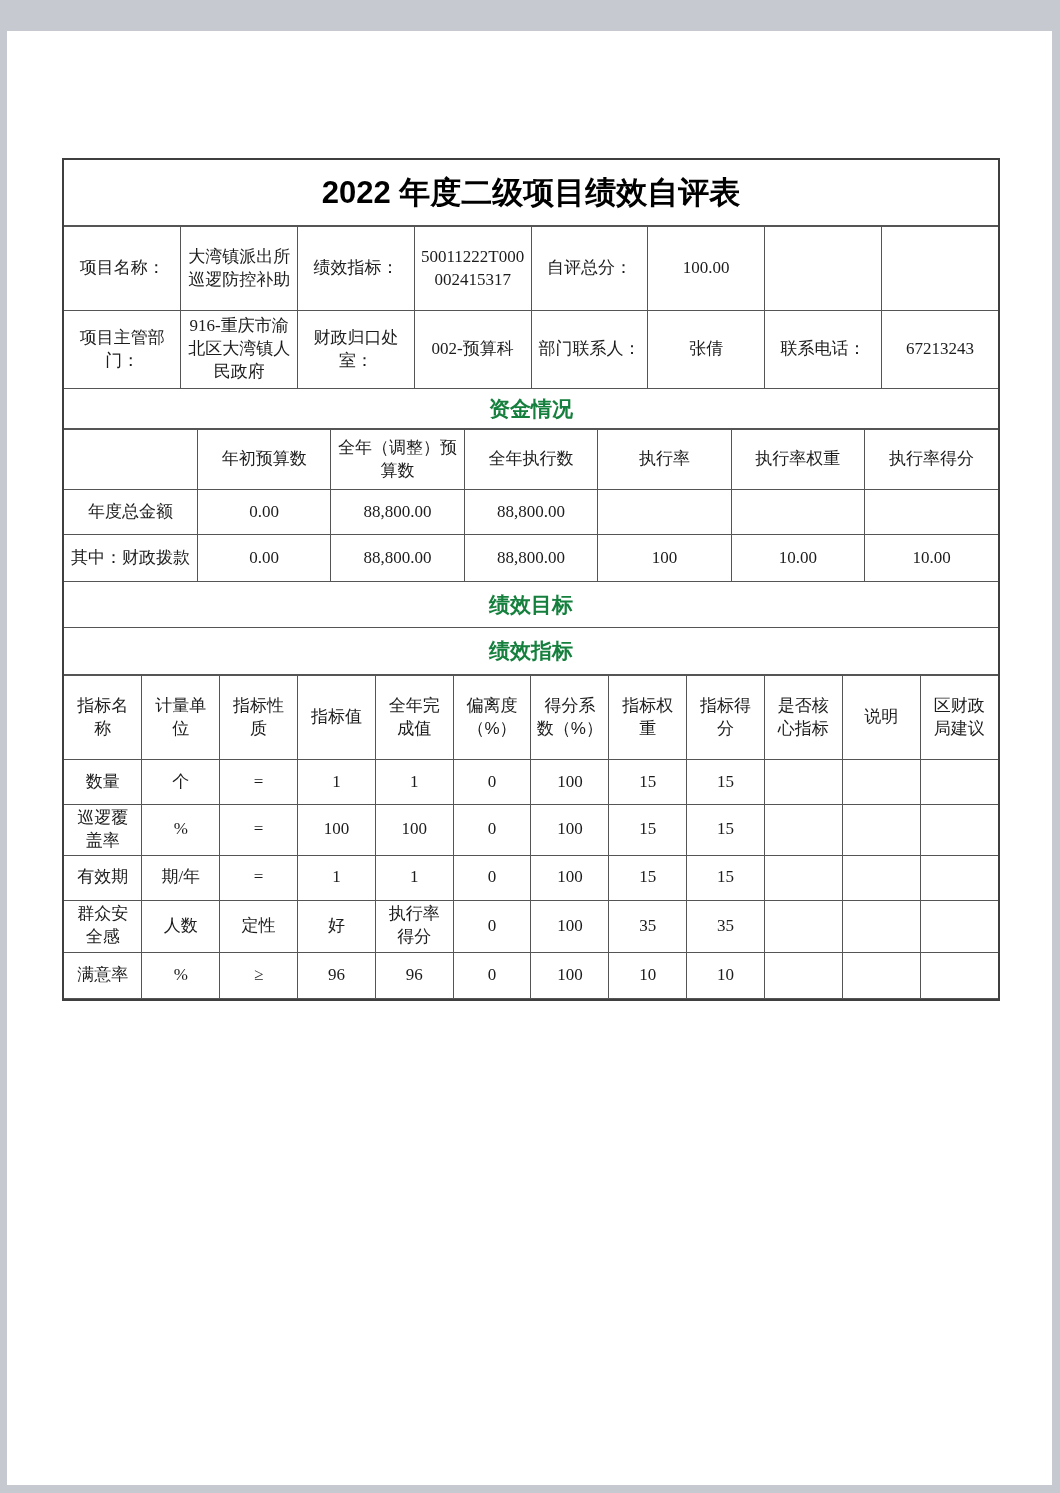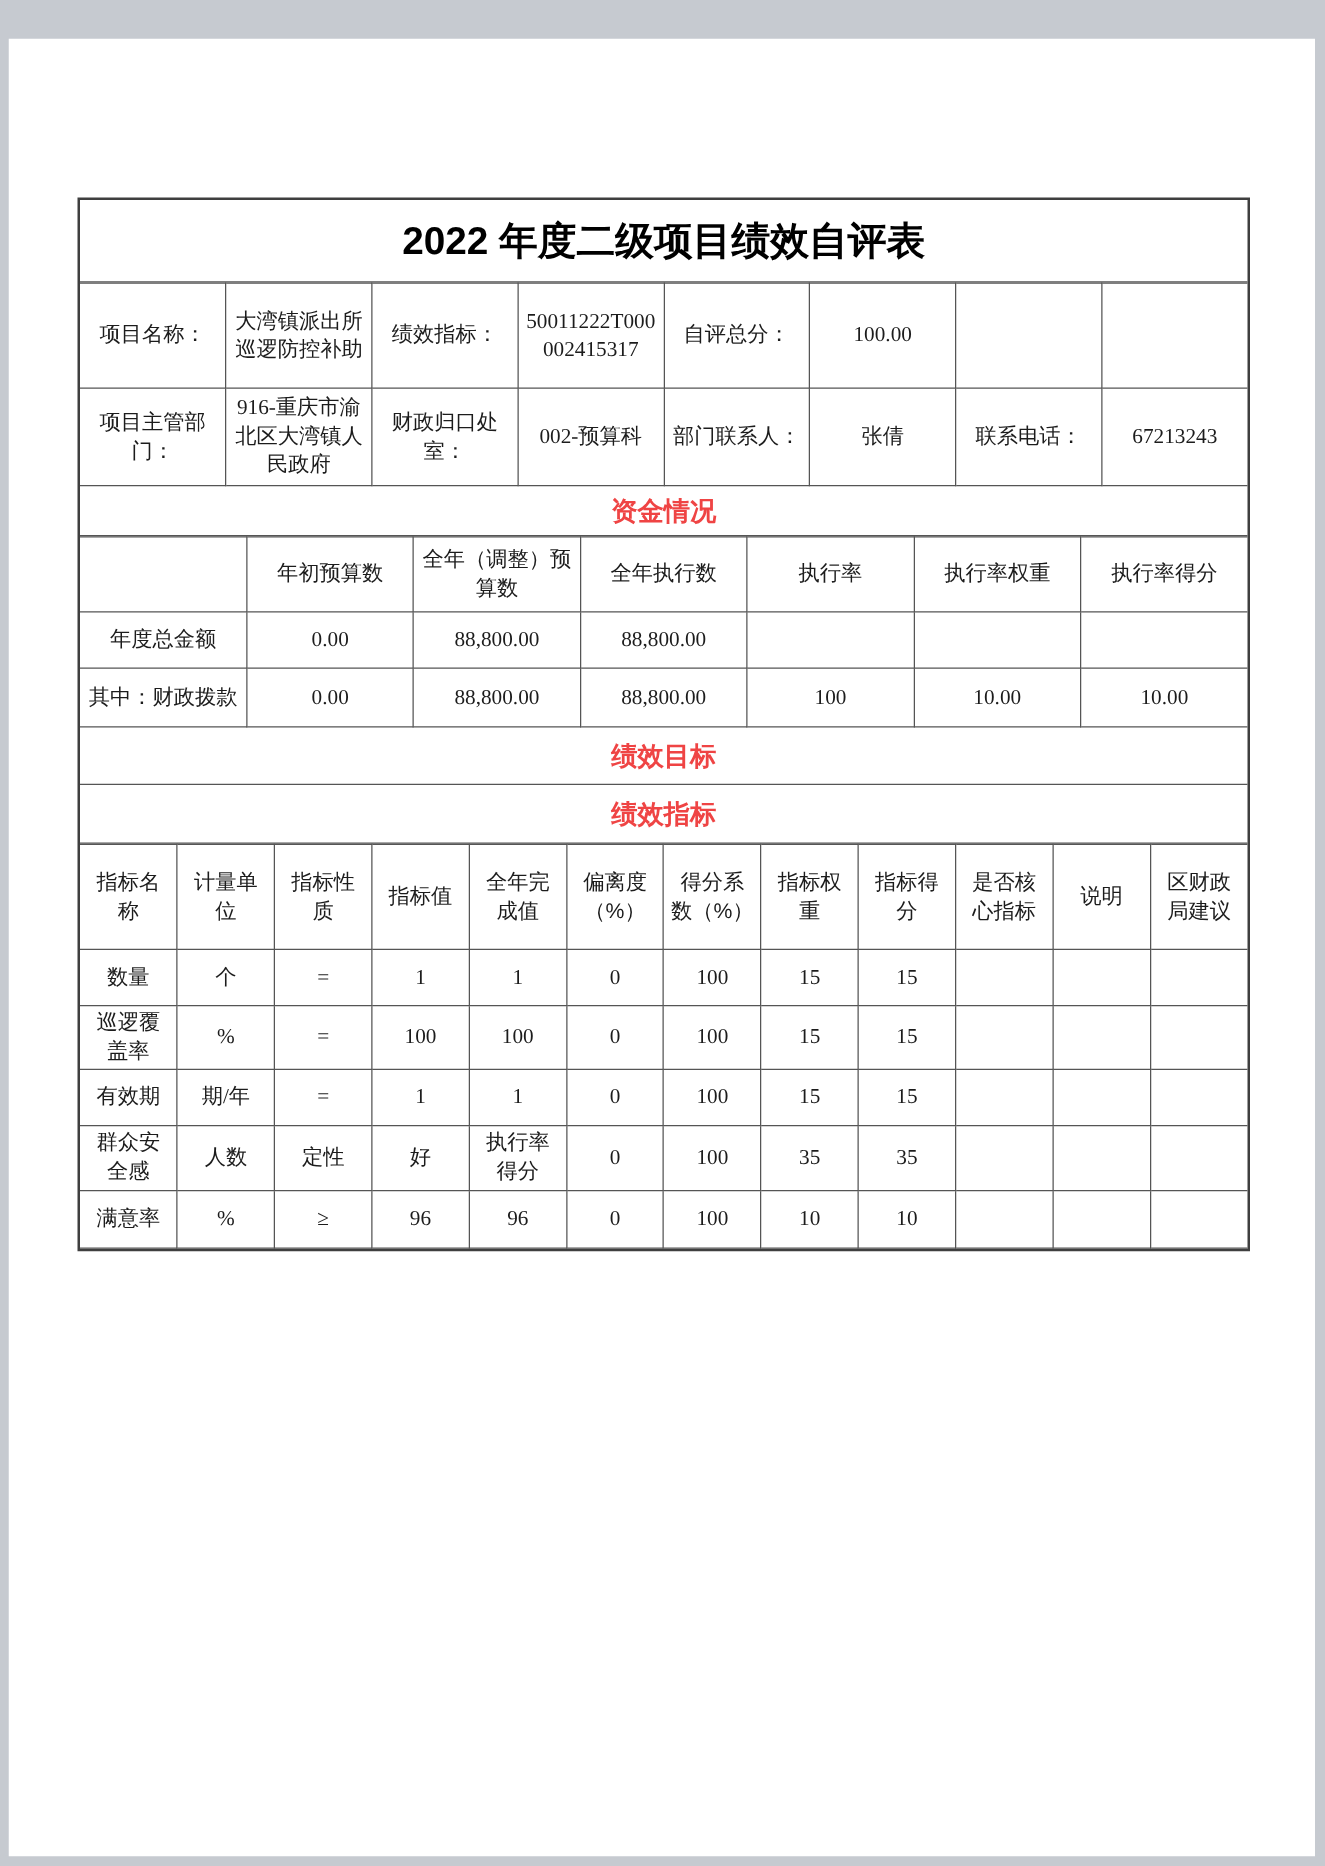--- a/index.html
+++ b/index.html
@@ -31,21 +31,21 @@
     font-weight: bold;
     font-size: 31px;
     color: #000;
     border-bottom: 1px solid #555;
   }
   .section-row {
     display: flex; align-items: center; justify-content: center;
     font-family: "Liberation Sans", sans-serif;
     font-weight: bold;
     font-size: 21px;
-    color: #ef4444;
+    color: #15803d;
     border-bottom: 1px solid #555;
     text-align: center;
   }
   .sec-funding   { height: 40px; }
   .sec-goals     { height: 46px; }
   .sec-indicators{ height: 47px; }
   table {
     border-collapse: collapse;
     width: 100%;
     table-layout: fixed;

